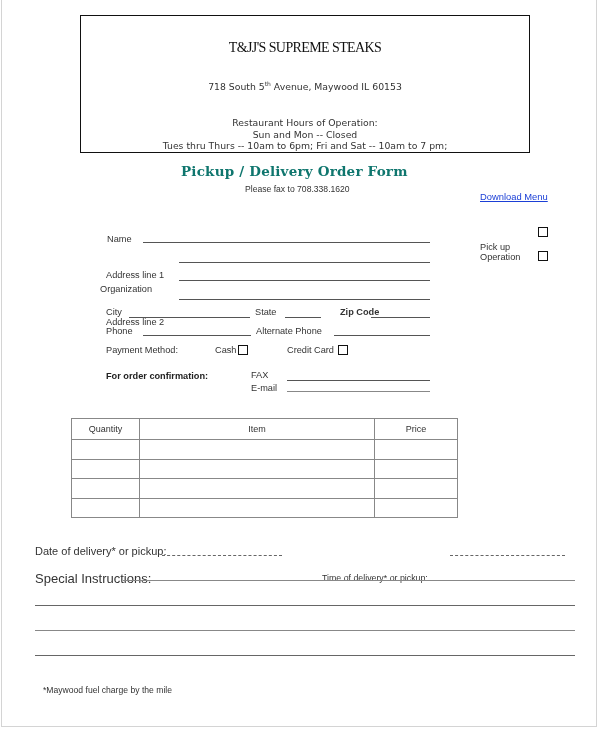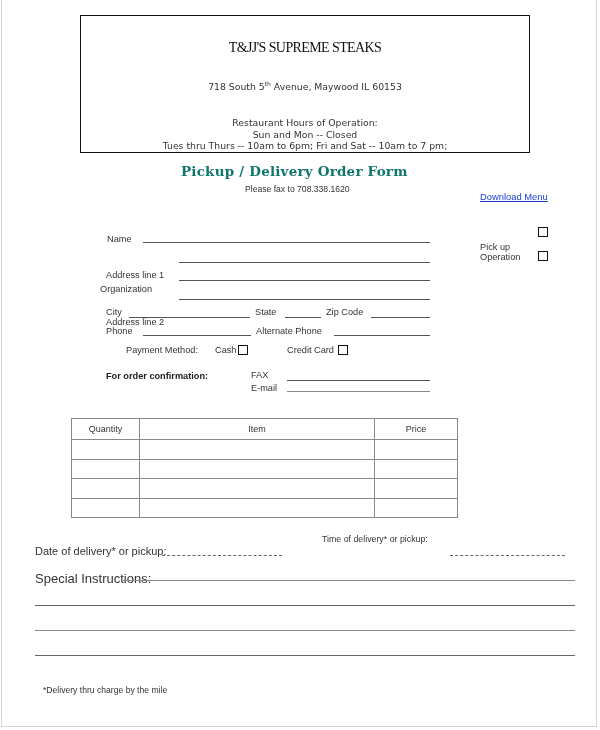--- a/index.html
+++ b/index.html
@@ -85,29 +85,29 @@
 <span class="lbl" style="left:106px; top:270px;">Address line 1</span>
 <div class="line" style="left:179px; top:280px; width:251px;"></div>
 
 <span class="lbl" style="left:106px; top:289px;margin-top:28px;">Address line 2</span>
 <div class="line" style="left:179px; top:299px; width:251px;"></div>
 
 <span class="lbl" style="left:106px; top:307px;">City</span>
 <div class="line" style="left:129px; top:317px; width:121px;"></div>
 <span class="lbl" style="left:255px; top:307px;">State</span>
 <div class="line" style="left:285px; top:317px; width:36px;"></div>
-<span class="lbl" style="left:326px; top:307px;">Zip Code</span>
+<span class="lbl" style="left:340px; top:307px;font-weight:bold;">Zip Code</span>
 <div class="line" style="left:371px; top:317px; width:59px;"></div>
 
 <span class="lbl" style="left:106px; top:326px;">Phone</span>
 <div class="line" style="left:143px; top:335px; width:108px;"></div>
 <span class="lbl" style="left:256px; top:326px;">Alternate Phone</span>
 <div class="line" style="left:334px; top:335px; width:96px;"></div>
 
-<span class="lbl" style="left:106px; top:345px;margin-left:20px;">Payment Method:</span>
+<span class="lbl" style="left:106px; top:345px;">Payment Method:</span>
 <span class="lbl" style="left:215px; top:345px;">Cash</span>
 <span class="checkbox" style="left:238px; top:345px;"></span>
 <span class="lbl" style="left:287px; top:345px;">Credit Card</span>
 <span class="checkbox" style="left:338px; top:345px;"></span>
 
 <span class="lbl bold" style="left:106px; top:371px;">For order confirmation:</span>
 <span class="lbl" style="left:251px; top:370px;">FAX</span>
 <div class="line" style="left:287px; top:380px; width:143px;"></div>
 <span class="lbl" style="left:251px; top:383px;">E-mail</span>
 <div class="line light" style="left:287px; top:391px; width:143px;"></div>
@@ -144,22 +144,22 @@
     <tr>
       <td></td>
       <td></td>
       <td></td>
     </tr>
   </tbody>
 </table>
 
 <span class="lbl" style="left:35px; top:545px; font-size:11px;">Date of delivery* or pickup:</span>
 <div class="underscore-line" style="left:162px; top:555px; width:120px;"></div>
-<span class="lbl" style="left:322px; top:534px; font-size:8.8px;">Time of delivery* or pickup:</span>
+<span class="lbl" style="left:322px; top:573px; font-size:8.8px;">Time of delivery* or pickup:</span>
 <div class="underscore-line" style="left:450px; top:555px; width:115px;"></div>
 
 <span class="lbl" style="left:35px; top:571px; font-size:13px;">Special Instructions:</span>
 <div class="line light" style="left:123px; top:580px; width:452px;"></div>
 <div class="rule" style="top:605px;"></div>
 <div class="rule" style="top:630px; border-top-color:#888;"></div>
 <div class="rule" style="top:655px;"></div>
 
-<div class="footnote">*Delivery thru charge by the mile</div>
+<div class="footnote">*Maywood fuel charge by the mile</div>
 
 </body></html>

